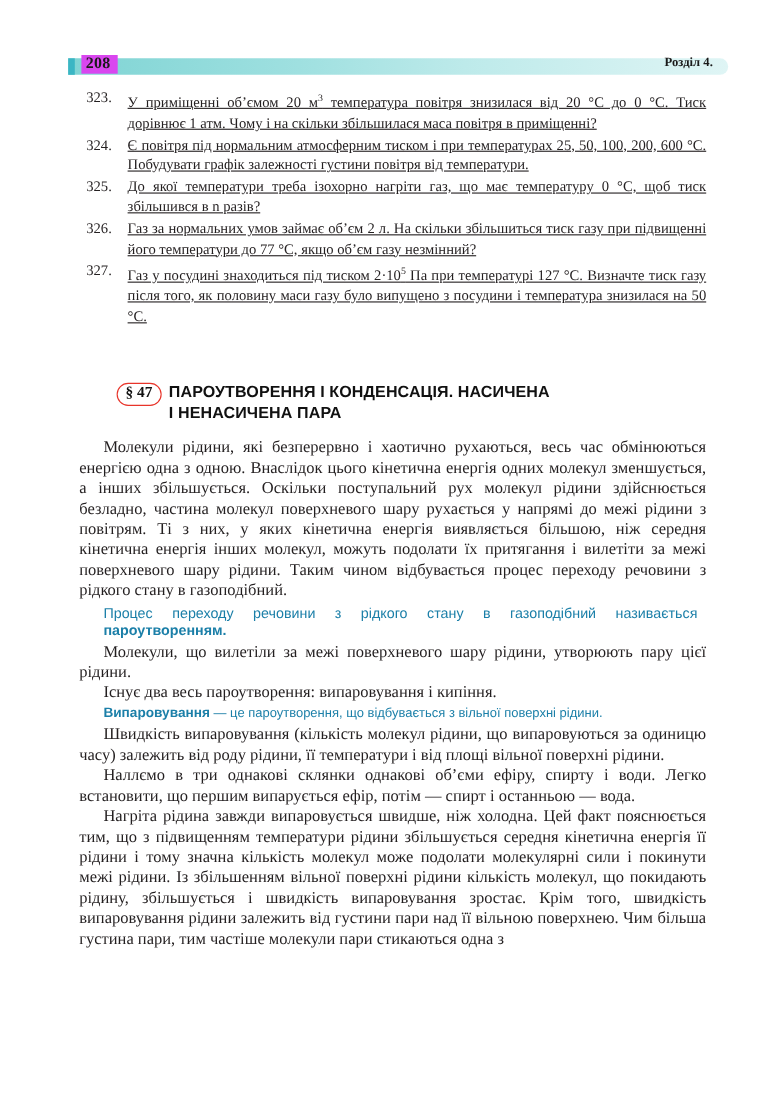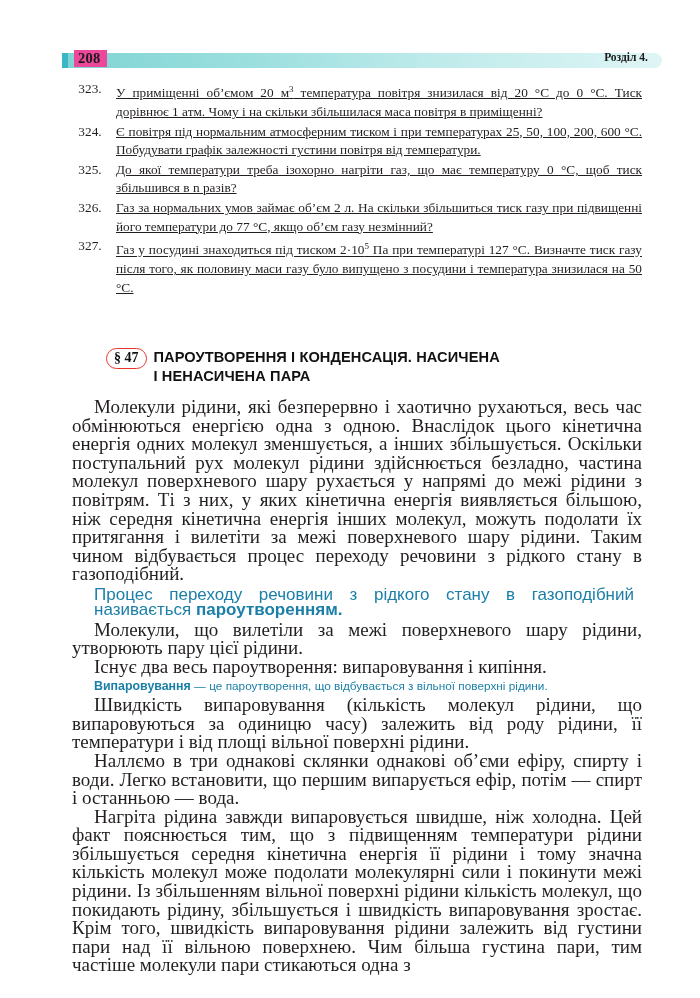--- a/index.html
+++ b/index.html
@@ -45,21 +45,21 @@
     width: 6px; height: 15px;
     background: #3bb6c4;
   }
   .page-number {
     position: absolute;
     left: 12px;
     top: 0px;
     font-size: 14.5px;
     font-weight: bold;
     color: #1a1a1a;
-    background: #ec4899;
+    background: #d946ef;
     padding: 0 7px 0 4px;
     letter-spacing: 0.2px;
   }
   .header-section {
     position: absolute;
     right: 12px;
     top: 1px;
     font-size: 11.5px;
     font-weight: bold;
     color: #1a1a1a;
@@ -129,30 +129,30 @@
   }
   
   .body-text {
     position: absolute;
     left: 72px;
     top: 398px;
     width: 570px;
   }
   p.para {
     margin: 0;
-    font-size: 19px;
+    font-size: 15px;
     line-height: 18.6px;
     text-align: justify;
     text-justify: inter-word;
     text-indent: 22px;
     font-family: "Liberation Serif", serif;
   }
   .definition {
     font-family: "Liberation Sans", sans-serif;
-    font-size: 17px;
+    font-size: 13px;
     line-height: 15.4px;
     color: #1b7fa8;
     text-align: justify;
     margin: 3px 0 3px 22px;
     width: 540px;
   }
   .definition b { font-weight: bold; }
   .term-blue {
     color: #1b7fa8;
     font-family: "Liberation Sans", sans-serif;

